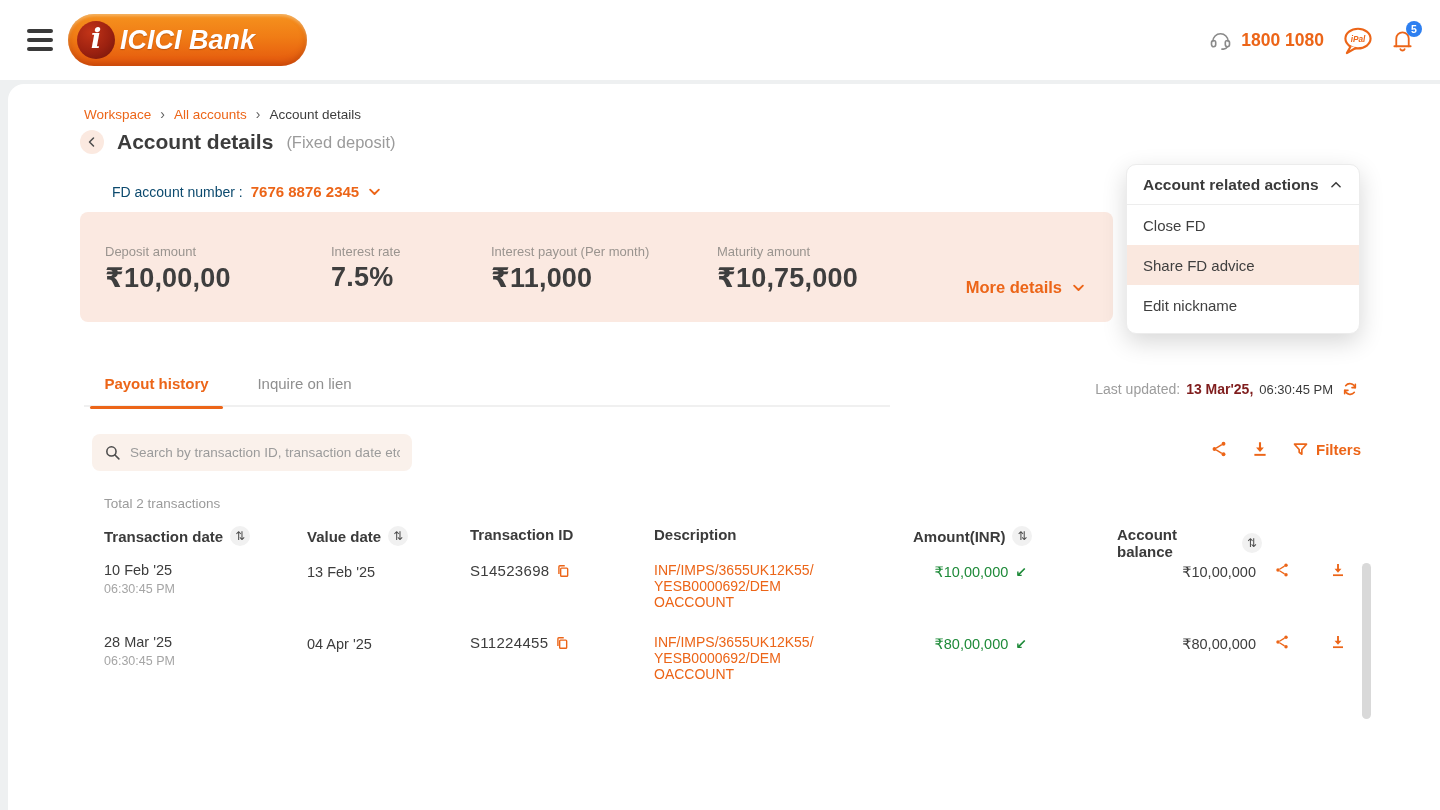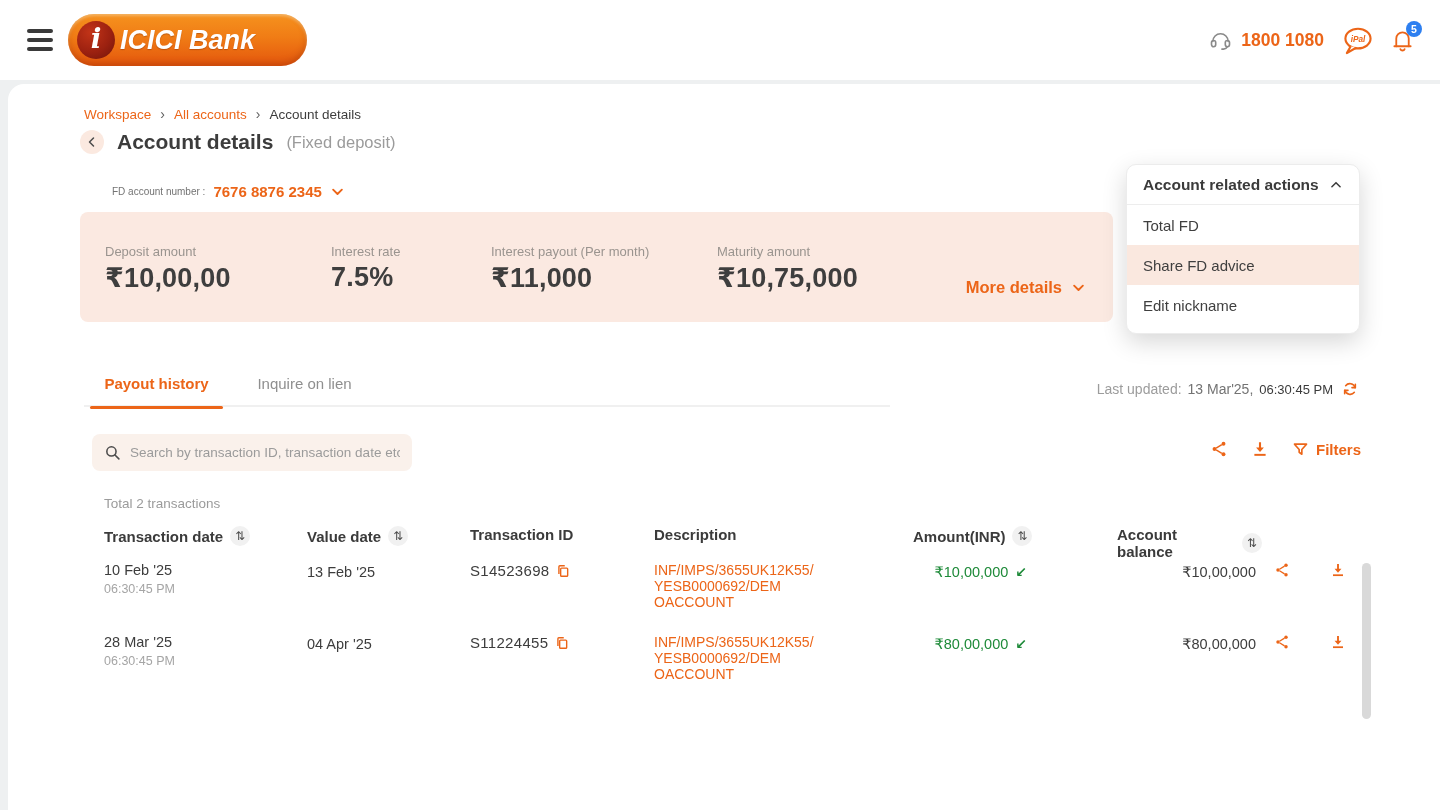--- a/index.html
+++ b/index.html
@@ -36,21 +36,21 @@
   .crumb-link { color:#EC6518; cursor:pointer; }
   .crumb-current { color:#3d3d3d; }
   .crumb-sep { color:#5f5f5f; font-size:14px; margin-top:-1px; }
   .title-row { left:80px; top:130px; display:flex; align-items:center; gap:13px; }
   .back-btn { width:24px; height:24px; border-radius:50%; background:#fbe9e0; display:flex; align-items:center; justify-content:center; cursor:pointer; }
   .page-title { font-size:21px; font-weight:600; color:#3c3c3c; }
   .page-subtitle { font-size:16.5px; color:#9b9b9b; }
 
   
   .fd-row { left:112px; top:183px; display:flex; align-items:center; gap:8px; }
-  .fd-label { font-size:10px; color:#737373; }
+  .fd-label { font-size:14px; color:#0c4a6e; }
   .fd-number { font-size:15px; font-weight:600; color:#EC6518; cursor:pointer; }
 
   
   .card { left:80px; top:212px; width:1033px; height:110px; background:#FBE9E1; border-radius:8px; }
   .metric { position:absolute; top:32px; }
   .metric .m-label { font-size:13px; color:#9a948f; }
   .metric .m-value { font-size:27px; font-weight:600; color:#3e3e3e; margin-top:3px; letter-spacing:.2px; }
   .more-details { position:absolute; right:27px; top:67px; transform:translateY(-50%); display:flex; align-items:center; gap:9px; cursor:pointer; }
   .more-details span { color:#EC6518; font-size:16.5px; font-weight:700;margin-top:17px; }
 
@@ -64,21 +64,21 @@
 
   
   .tab-bar { left:84px; top:375px; width:806px; height:32px; display:flex; padding-left:6px; gap:18px; border-bottom:2px solid #f0f0f0; }
   .tab { height:32px; display:flex; align-items:flex-start; justify-content:center; font-size:15px; cursor:pointer; position:relative; }
   .tab.active { color:#EC6518; font-weight:600; width:133px; }
   .tab.active::after { content:""; position:absolute; left:0; right:0; bottom:-2px; height:3px; background:#EC6518; border-radius:2px; }
   .tab.inactive { color:#8f8f8f; width:127px; }
 
   .last-updated { right:82px; top:381px; display:flex; align-items:center; gap:6px; }
   .lu-label { font-size:14px; color:#9c9c9c; }
-  .lu-date { font-size:14px; font-weight:400; color:#737373; }
+  .lu-date { font-size:14px; font-weight:700; color:#7f1d1d; }
   .lu-time { font-size:13px; color:#3b3b3b; }
 
   
   .search-box { left:92px; top:434px; width:320px; height:37px; background:#FAF1EB; border-radius:8px; display:flex; align-items:center; padding:0 12px; gap:9px; }
   .search-box input { flex:1; border:none; outline:none; background:transparent; font-size:13.5px; color:#3d3d3d; font-family:inherit; }
   .search-box input::placeholder { color:#9b9b9b; }
   .toolbar-right { right:79px; top:440px; display:flex; align-items:center; gap:23px; }
   .filters-group { display:flex; align-items:center; gap:7px; cursor:pointer; }
   .filters-label { color:#EC6518; font-size:15px; font-weight:600; }
 
@@ -225,21 +225,21 @@
 
   <div class="abs actions-menu">
     <div class="menu-header">
       <span class="menu-title">Account related actions</span>
       <span>
         <svg width="14" height="14" viewBox="0 0 24 24" fill="none" stroke="#3c3c3c" stroke-width="2.6" stroke-linecap="round" stroke-linejoin="round">
             <polyline points="5 15 12 8 19 15"></polyline>
           </svg>
       </span>
     </div>
-    <div class="menu-item">Total FD</div>
+    <div class="menu-item">Close FD</div>
     <div class="menu-item highlighted">Share FD advice</div>
     <div class="menu-item">Edit nickname</div>
   </div>
 
   <div class="abs tab-bar">
     <div class="tab active">Payout history</div>
     <div class="tab inactive">Inquire on lien</div>
   </div>
 
   <div class="abs last-updated">

